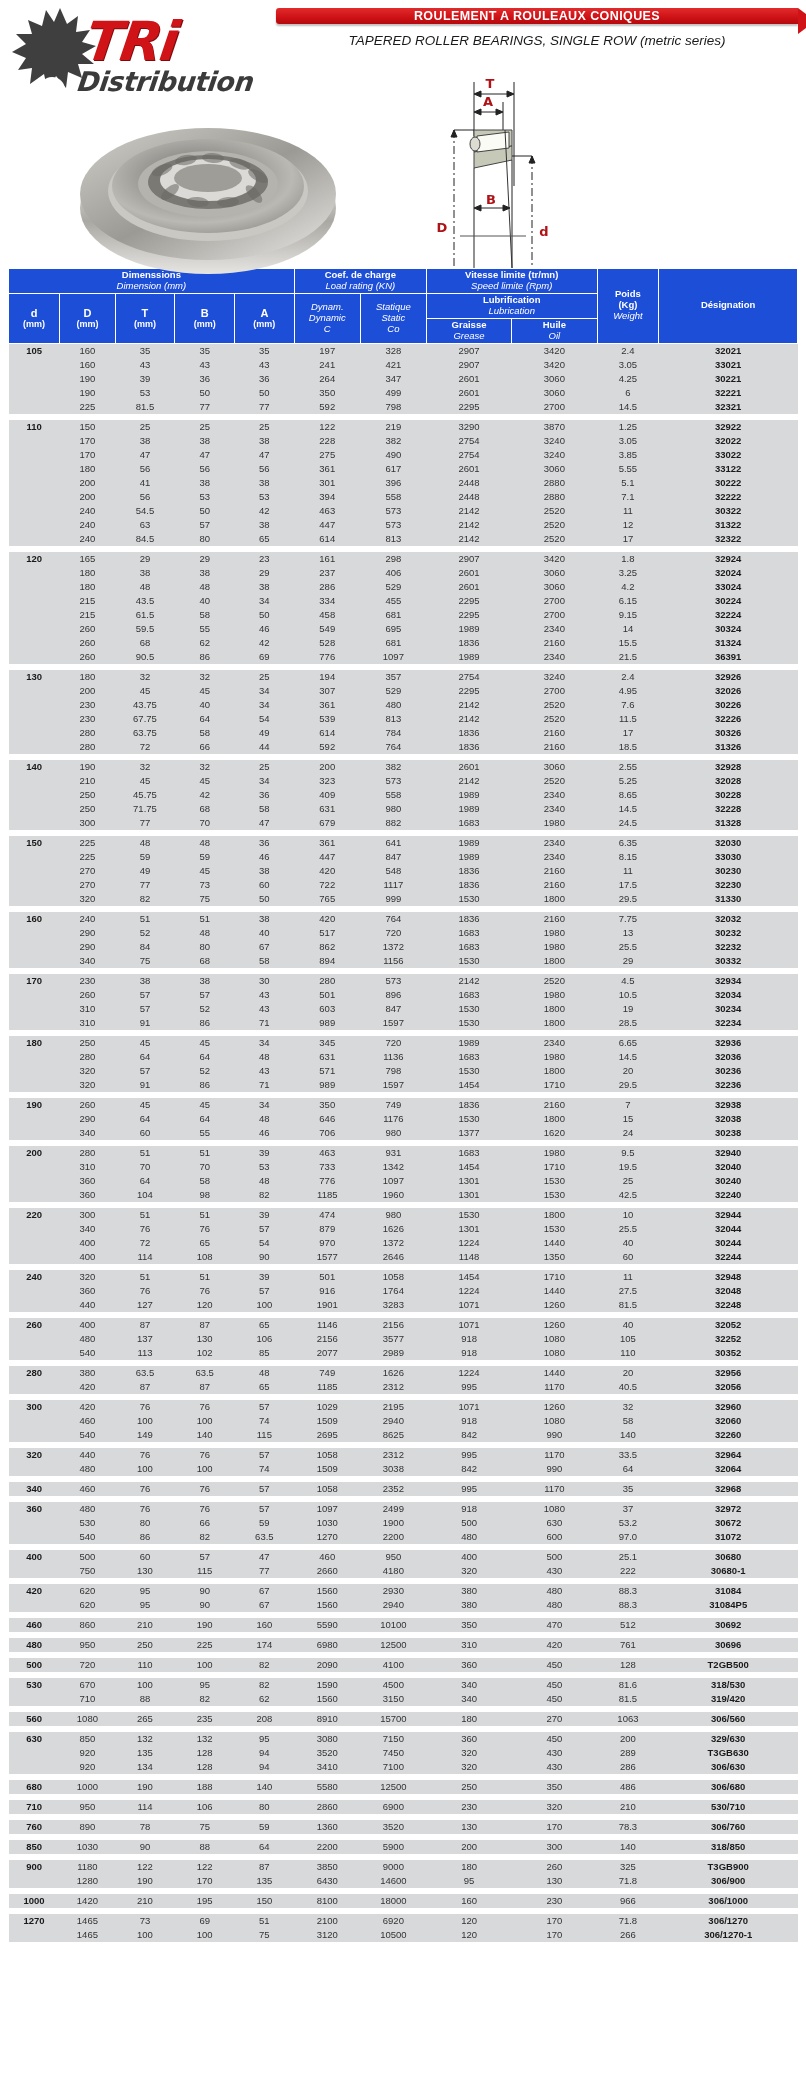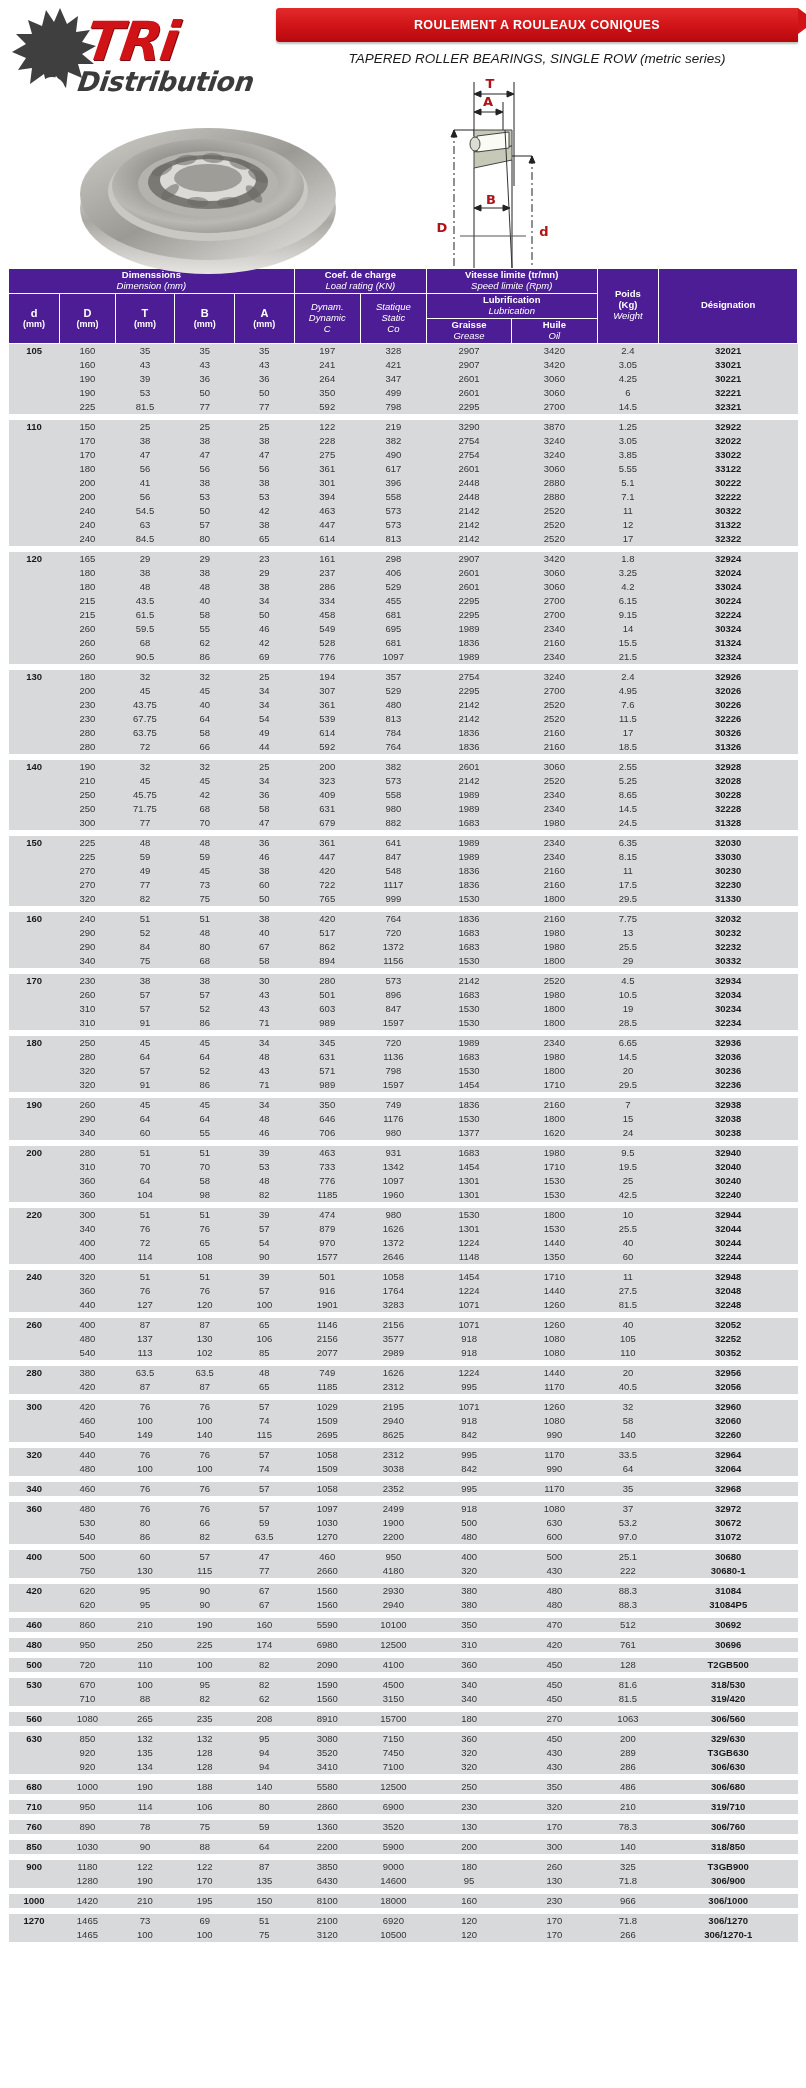--- a/index.html
+++ b/index.html
@@ -34,21 +34,21 @@
     font-size: 27px; font-weight: bold; font-style: italic;
     color: #3b3b3b;
     font-family: "DejaVu Sans", sans-serif;
     letter-spacing: -0.5px;
     transform: skewX(-8deg);
   }
 
   .banner-wrap { position: absolute; left: 276px; top: 8px; width: 522px; height: 58px; }
   .banner {
     position: relative;
-    height: 34px;
+    height: 16px;
     background: linear-gradient(180deg,#e22a2b 0%, #cf1317 55%, #b5090d 100%);
     color: #fff;
     font-size: 12.5px;
     font-weight: bold;
     letter-spacing: 0.4px;
     display: flex; align-items: center; justify-content: center;
     border-radius: 3px 0 0 3px;
     box-shadow: 0 2px 2px rgba(0,0,0,0.25);
   }
   .banner::after {
@@ -71,21 +71,21 @@
 
   
   table.spec {
     width: 790px;
     margin: 0 8px 6px 8px;
     border-collapse: collapse;
     font-size: 9.5px;
     color: #333;
   }
   table.spec th {
-    background: #4c1d95;
+    background: #1d4ed8;
     color: #ffffff;
     border: 1px solid #ffffff;
     font-weight: bold;
     padding: 1px 2px;
     line-height: 1.15;
     vertical-align: middle;
   }
   th .fr { display: block; font-style: normal; font-weight: bold; }
   th .en { display: block; font-style: italic; font-weight: normal; }
   th.hdr-unit .sym { display: block; font-size: 11px; }
@@ -595,21 +595,21 @@
           <td class="d-col"></td>
           <td>260</td>
           <td>90.5</td>
           <td>86</td>
           <td>69</td>
           <td>776</td>
           <td>1097</td>
           <td>1989</td>
           <td>2340</td>
           <td>21.5</td>
-          <td class="desig">32324</td>
+          <td class="desig">36391</td>
         </tr>
         <tr class="spacer">
           <td colspan="11"></td>
         </tr>
         <tr class="grp">
           <td class="d-col">130</td>
           <td>180</td>
           <td>32</td>
           <td>32</td>
           <td>25</td>
@@ -1596,21 +1596,21 @@
           <td class="d-col">710</td>
           <td>950</td>
           <td>114</td>
           <td>106</td>
           <td>80</td>
           <td>2860</td>
           <td>6900</td>
           <td>230</td>
           <td>320</td>
           <td>210</td>
-          <td class="desig">319/710</td>
+          <td class="desig">530/710</td>
         </tr>
         <tr class="spacer">
           <td colspan="11"></td>
         </tr>
         <tr class="grp">
           <td class="d-col">760</td>
           <td>890</td>
           <td>78</td>
           <td>75</td>
           <td>59</td>

